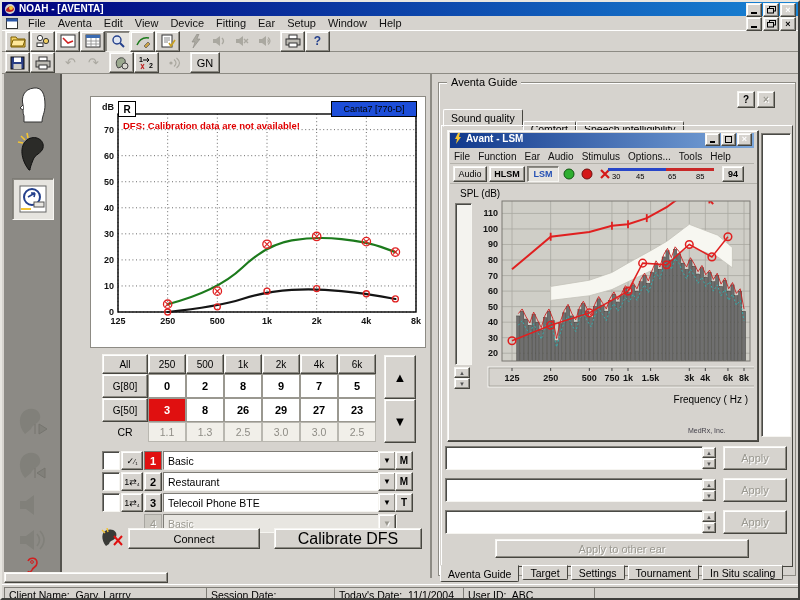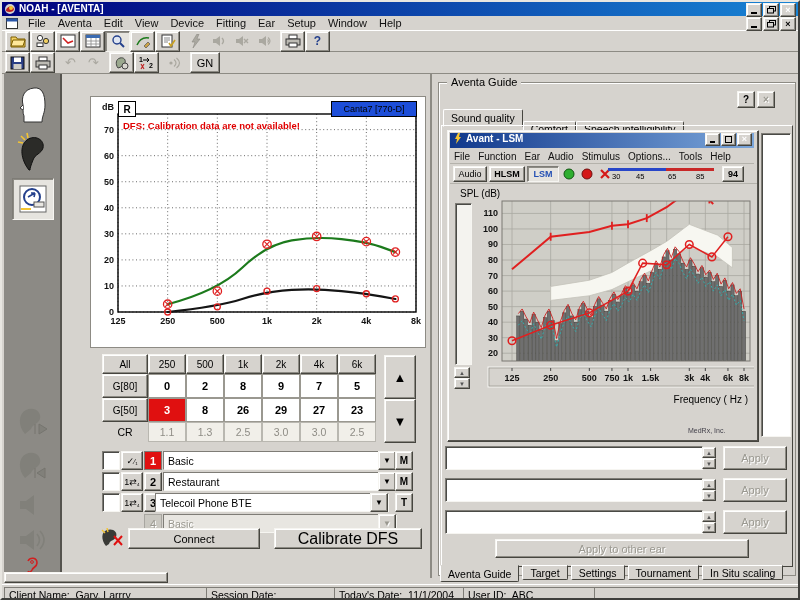--- a/index.html
+++ b/index.html
@@ -396,21 +396,21 @@
       <span>Restaurant</span>
       <span class="ddbtn raised">▼</span>
     </div>
     <div class="abs raised cell" style="left:393px;top:470px;width:16px;height:17px;font-weight:bold;font-size:10px">M</div>
 
     <div class="abs sunken" style="left:100px;top:491px;width:16px;height:17px;background:#fff"></div>
     <div class="abs raised cell progicon" style="left:119px;top:491px;width:20px;height:17px">
         <span>1⇄<span style="font-size:7px">₄</span></span>
       </div>
     <div class="abs raised cell" style="left:142px;top:491px;width:16px;height:17px;font-weight:bold">3</div>
-    <div class="abs dd" style="left:153px;top:491px;width:228px;height:17px">
+    <div class="abs dd" style="left:161px;top:491px;width:228px;height:17px">
       <span>Telecoil Phone BTE</span>
       <span class="ddbtn raised">▼</span>
     </div>
     <div class="abs raised cell" style="left:393px;top:491px;width:16px;height:17px;font-weight:bold;font-size:10px">T</div>
 
     <div class="abs cell grayed" style="left:142px;top:512px;width:16px;height:17px;background:#cac8c1;border:1px solid #a8a6a0">4</div>
     <div class="abs dd" style="left:161px;top:512px;width:228px;height:17px;background:#e8e6e1">
       <span class="grayed">Basic</span>
       <span class="ddbtn raised grayed">▼</span>
     </div>

